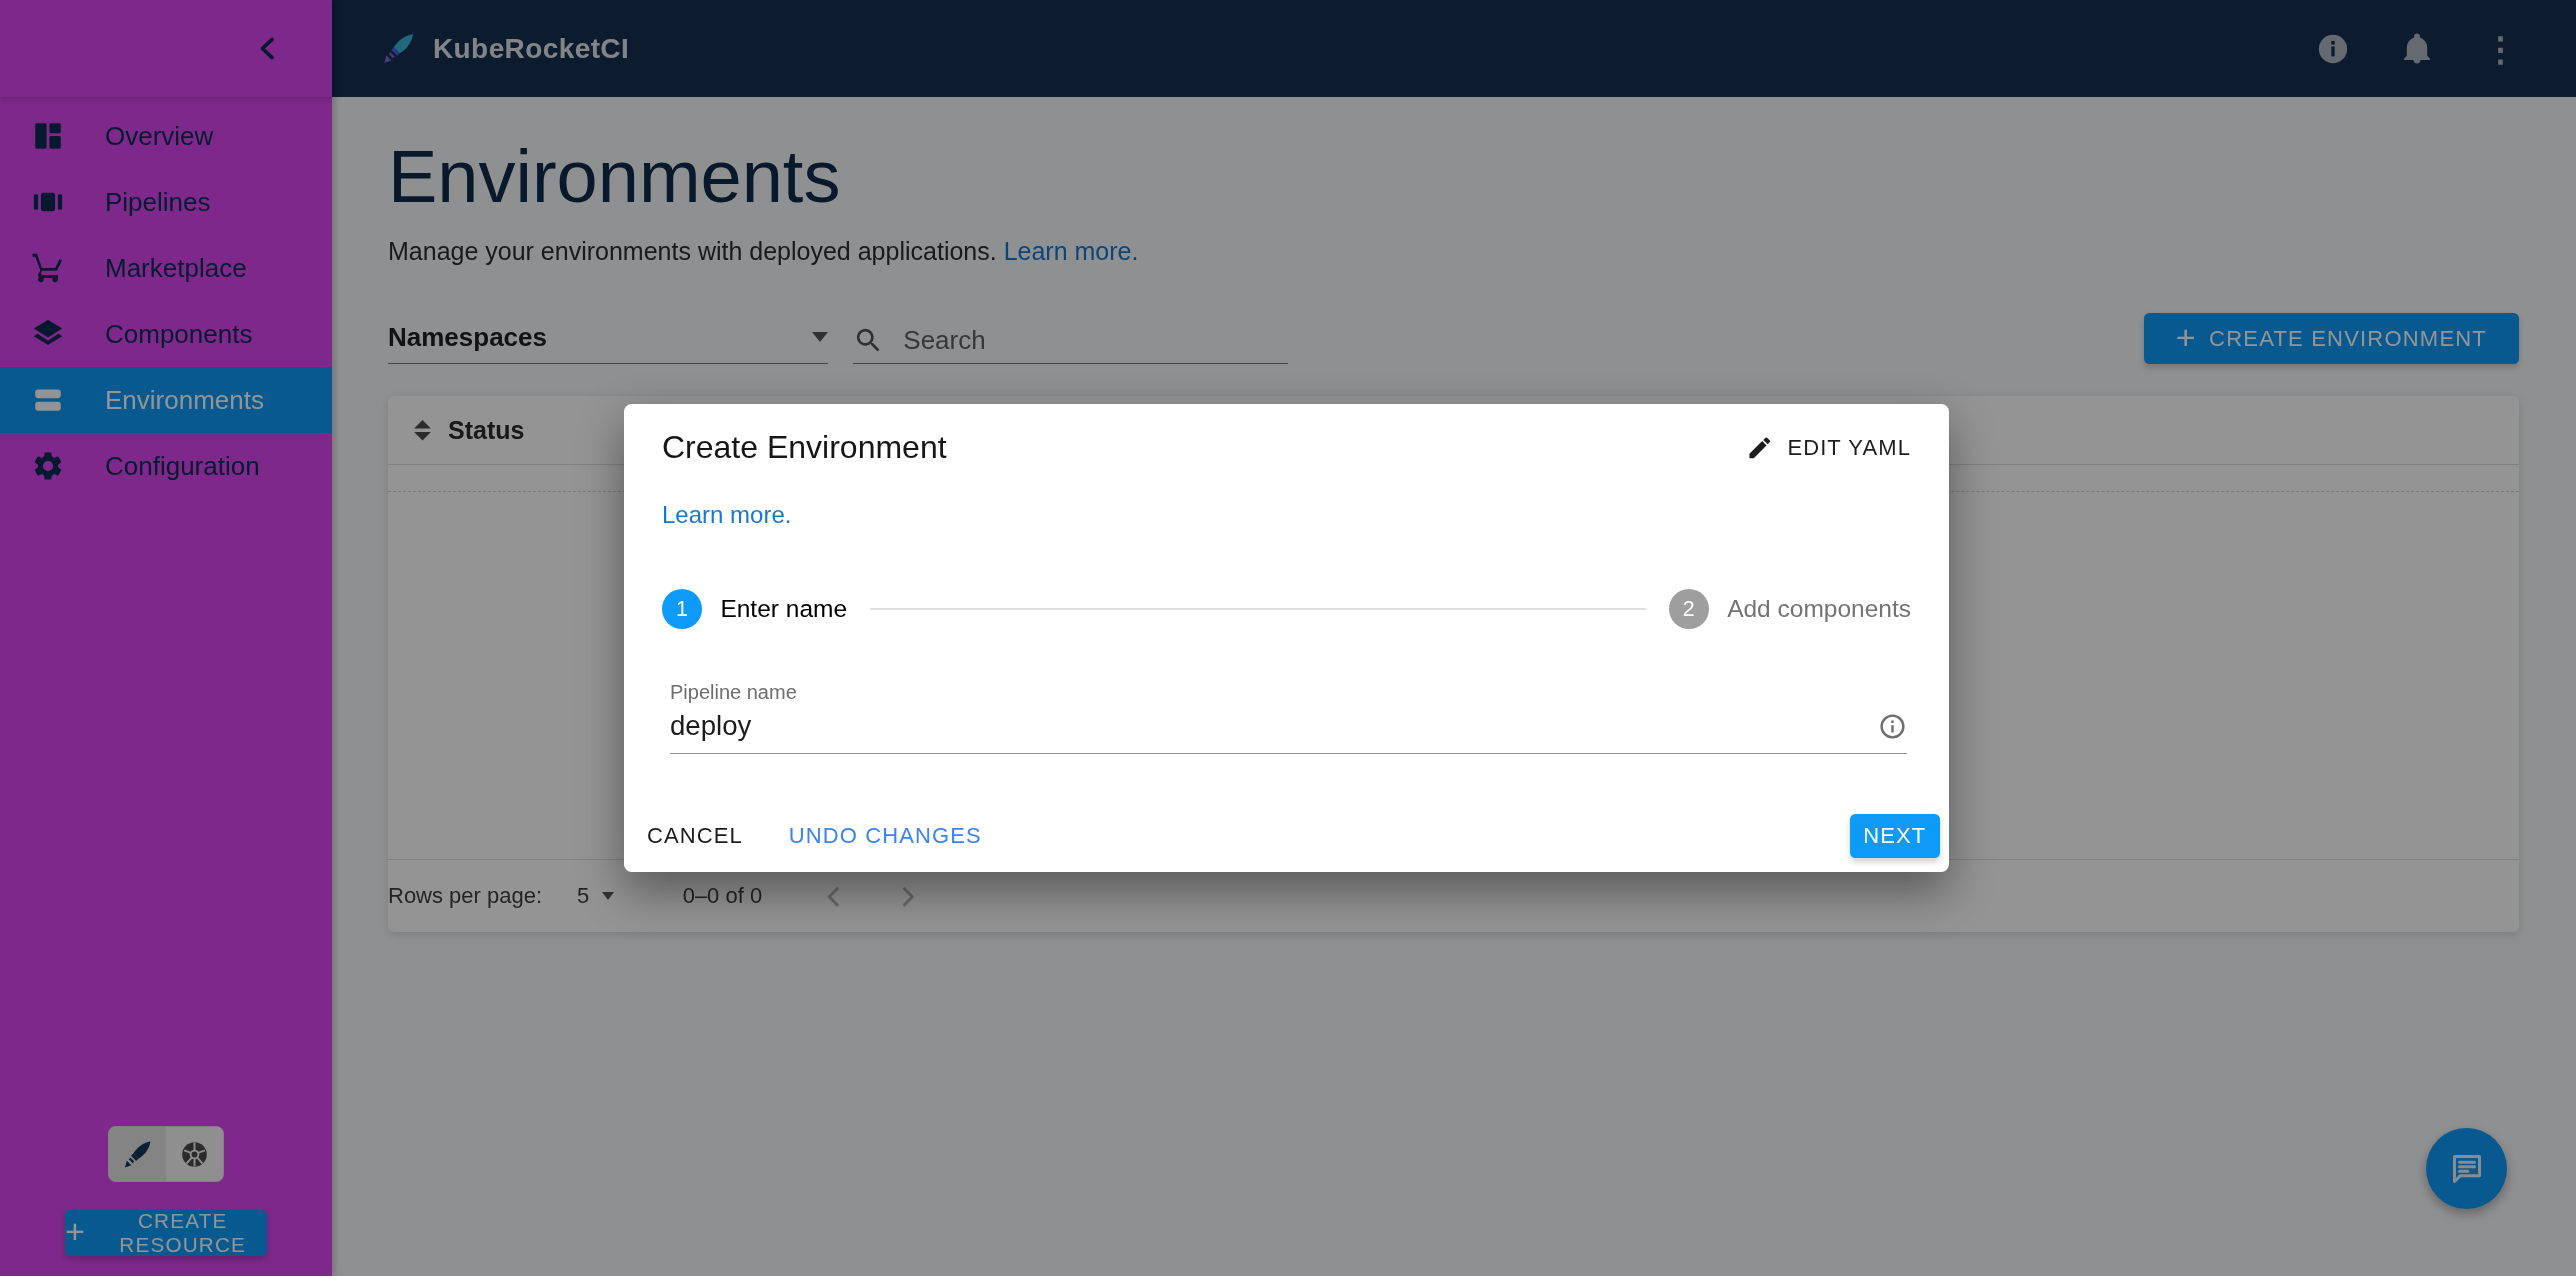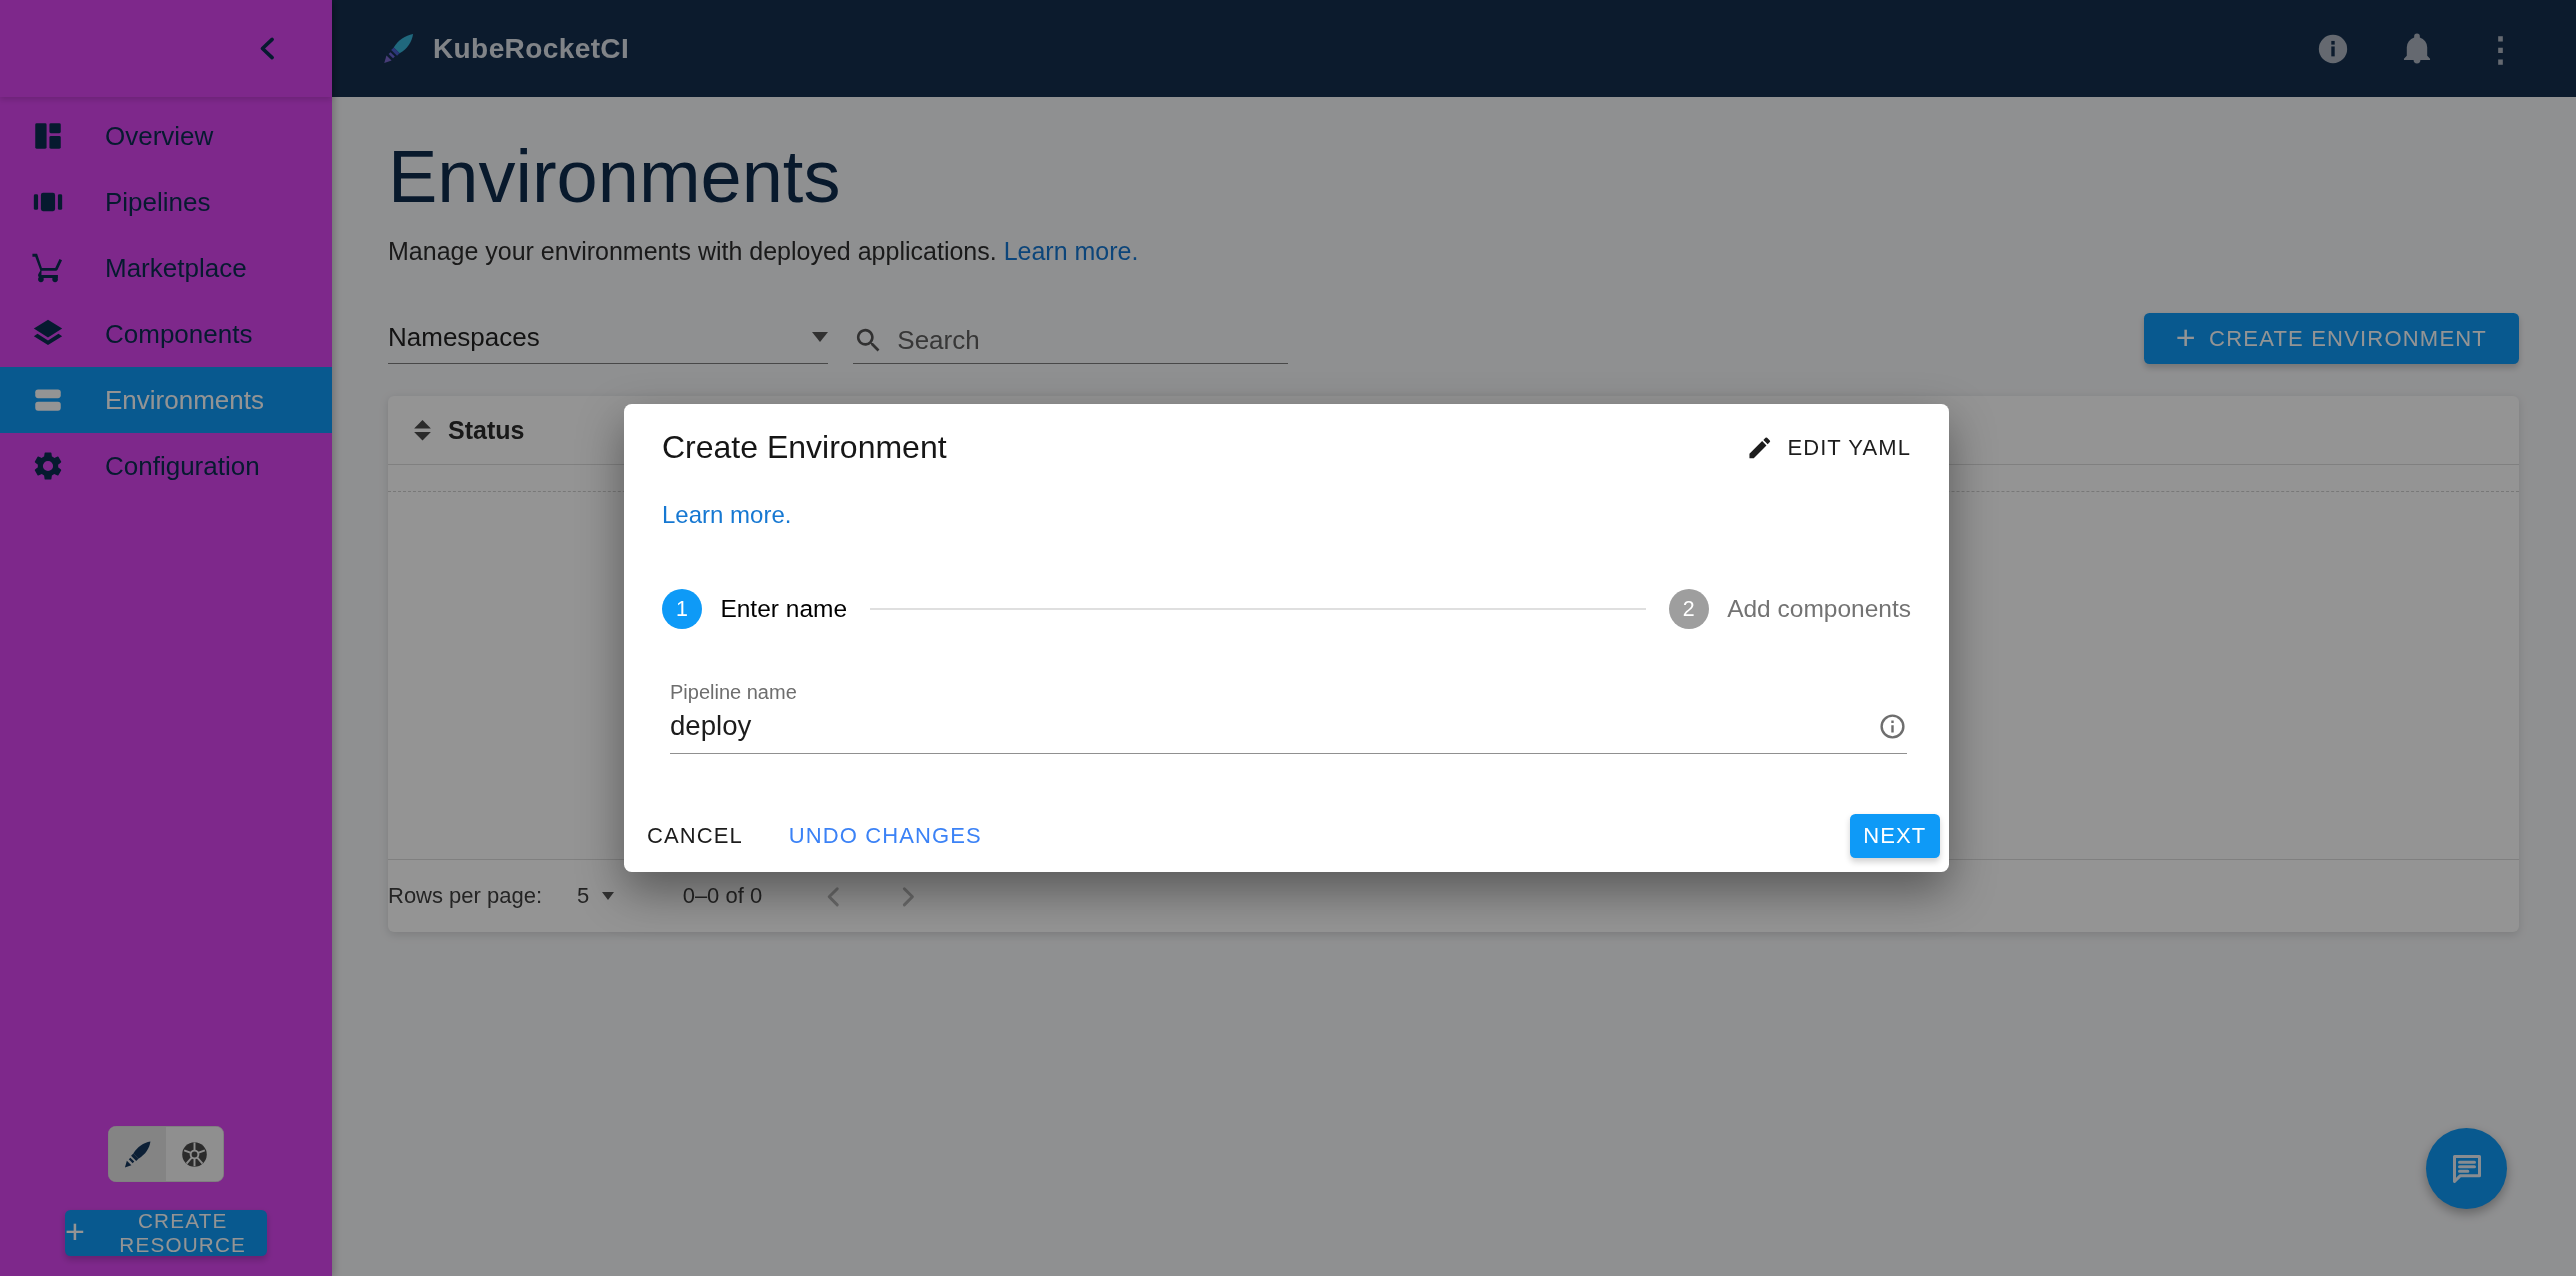--- a/index.html
+++ b/index.html
@@ -51,25 +51,25 @@
   }
   .create-resource { width:202px; height:46px; }
 
   
   .content { position:absolute; left:332px; top:97px; right:0; bottom:0; padding:0 57px 0 56px; }
   .page-title { margin-top:37px; font-size:74px; font-weight:400; color:#0e2b4d; line-height:1.15; }
   .page-sub { margin-top:18.4px; font-size:25px; color:#2e2e2e; }
   .link { color:#1678d2; text-decoration:none; cursor:pointer; }
 
   .toolbar { margin-top:47px; display:flex; align-items:flex-end; }
-  .select-field { width:440px; border-bottom:0.8px solid #7c7c7c; padding-bottom:10.7px; display:flex; align-items:center; justify-content:space-between; cursor:pointer; }
+  .select-field { width:440px; border-bottom:0.8px solid #7c7c7c; padding-bottom:10.7px; display:flex; align-items:center; justify-content:space-between; cursor:pointer;font-weight:bold; }
   .select-field .select-value { font-size:26px; color:#222; }
   .caret { width:0; height:0; border-left:8.4px solid transparent; border-right:8.4px solid transparent; border-top:10px solid #555; }
   .search-field { width:435px; margin-left:24.5px; border-bottom:0.8px solid #7c7c7c; padding-bottom:7.7px; display:flex; align-items:center; gap:13.8px; }
-  .search-field input { border:none; outline:none; background:transparent; font-size:26px; color:#444; width:100%; font-family:inherit; }
+  .search-field input { border:none; outline:none; background:transparent; font-size:26px; color:#444; width:100%; font-family:inherit;margin-left:6px; }
   .search-field input::placeholder { color:#5f5f5f; opacity:1; }
   .create-env { height:51px; padding:0 32px; font-size:22px; }
   .plus { font-size:34px; font-weight:300; line-height:1; margin-top:-3.1px; }
 
   .table-card { margin-top:32px; background:#fff; border-radius:6.1px; box-shadow:0 2.3px 9.2px rgba(0,0,0,0.13); }
   .table-head { height:69px; display:flex; align-items:center; padding-left:26px; border-bottom:0.8px solid #dcdcdc; }
   .sort-ctl { display:flex; flex-direction:column; gap:3.8px; margin-right:17px; cursor:pointer; }
   .th-label { font-size:25px; font-weight:700; color:#2b2b2b; }
   .table-empty-row { height:27px; border-bottom:1.5px dashed #cfcfcf; }
   .table-body { height:367px; }

